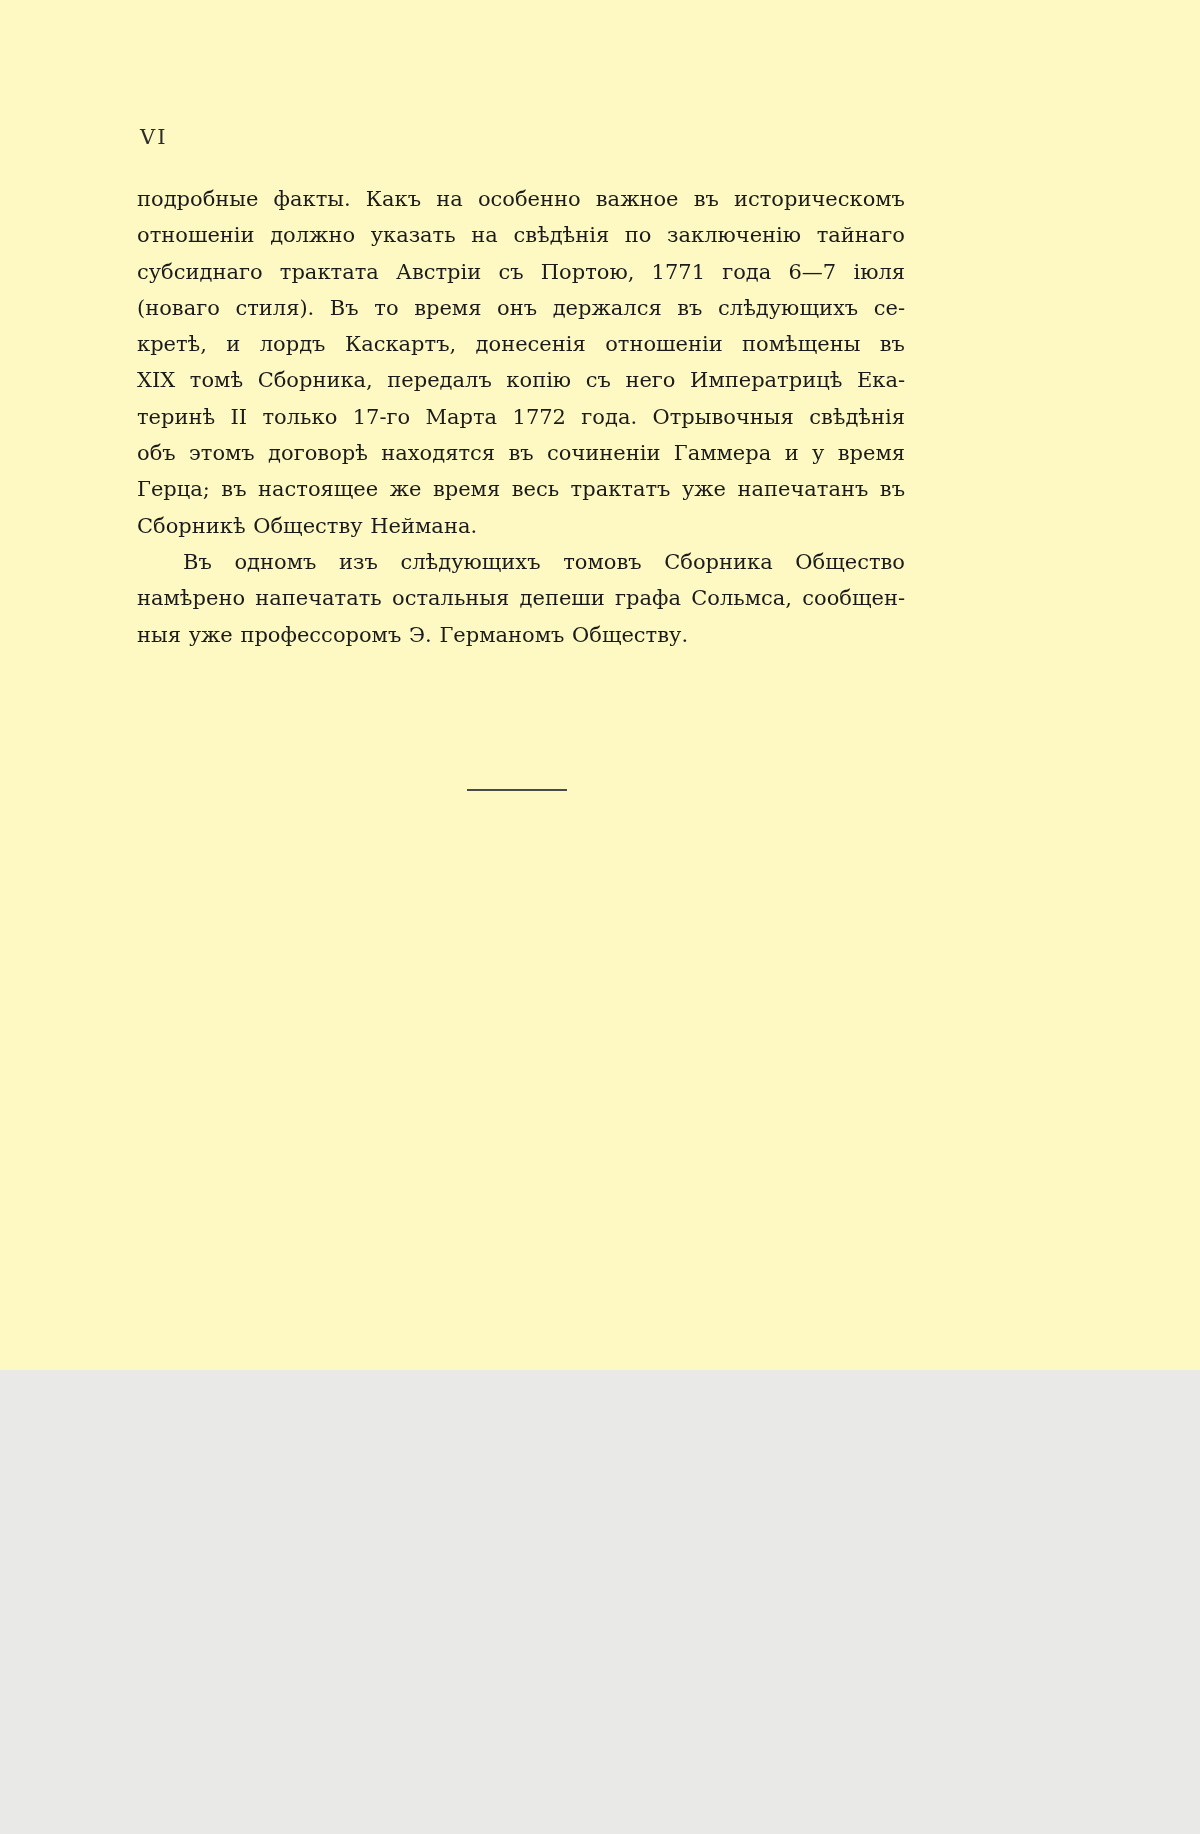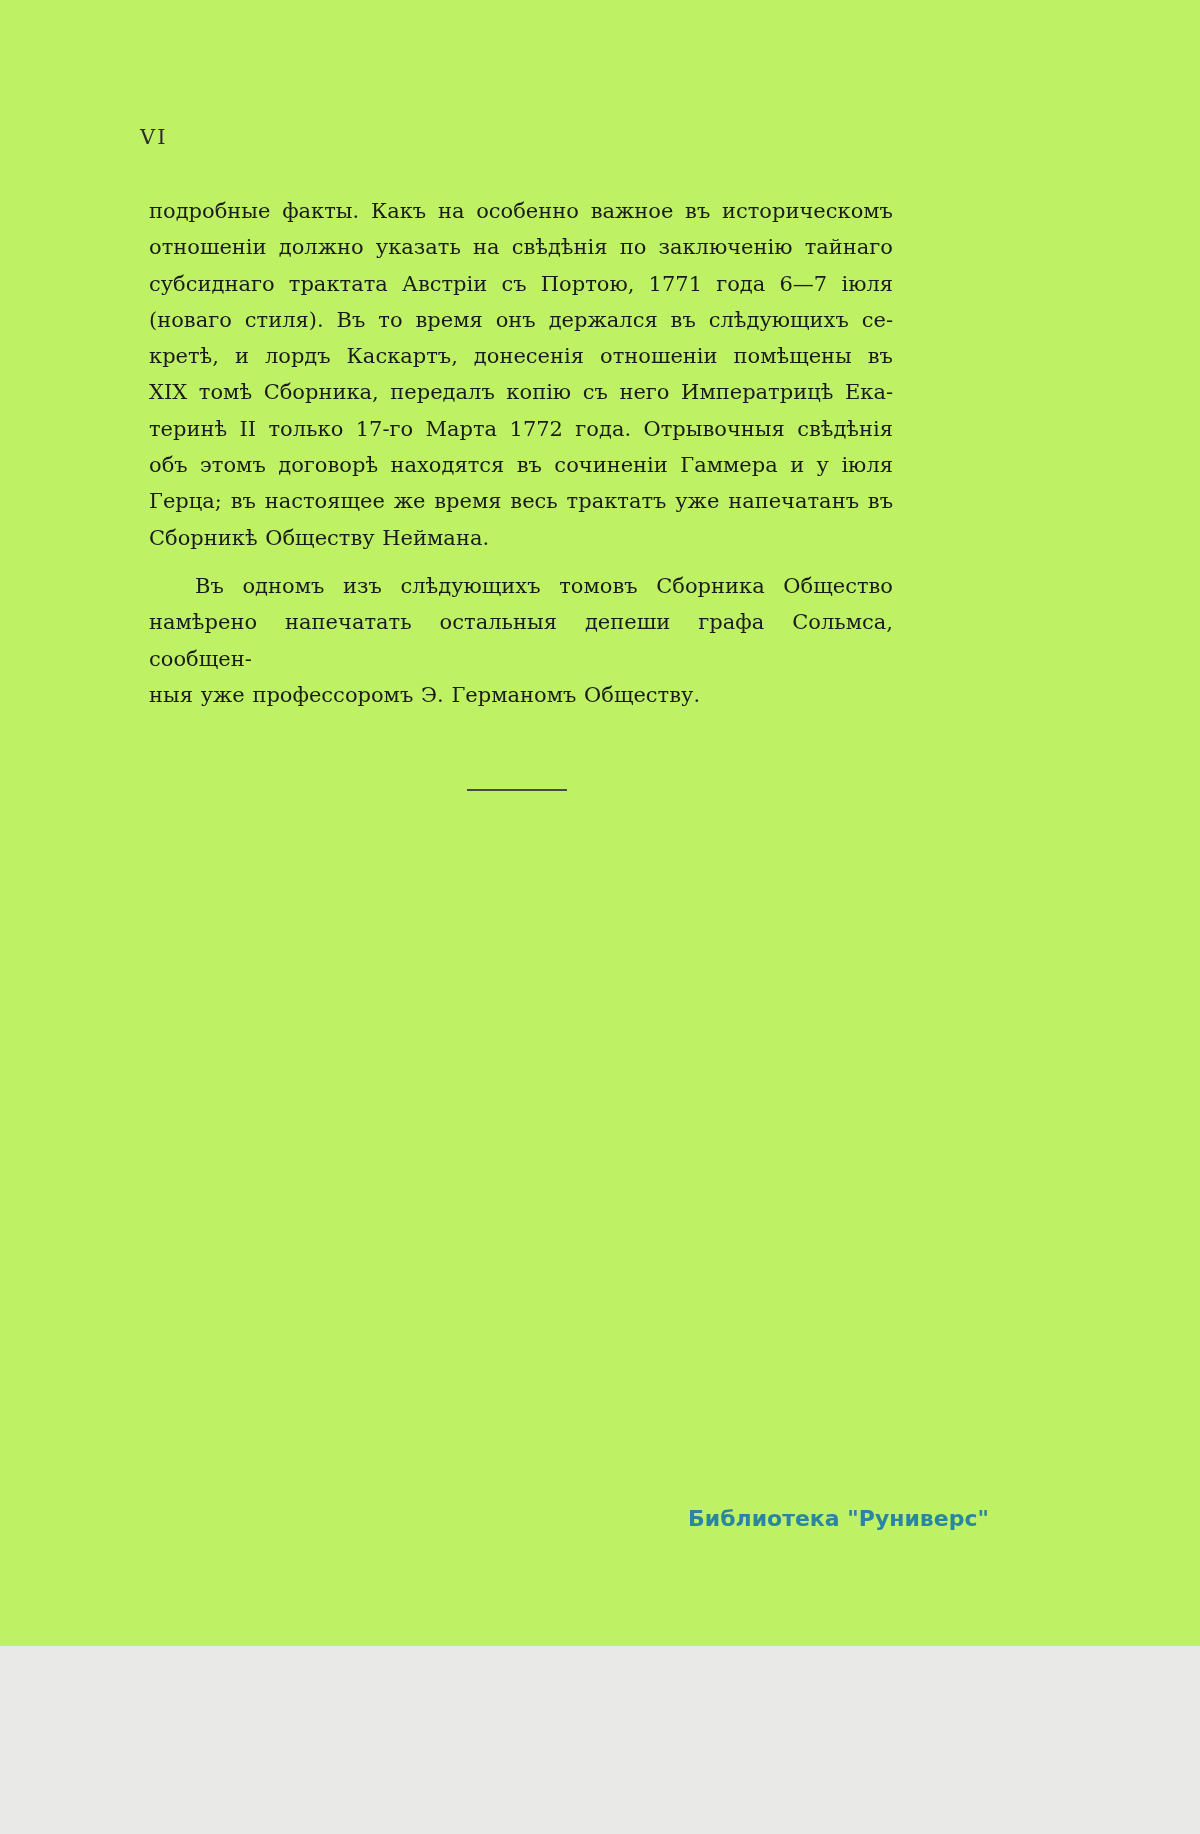--- a/index.html
+++ b/index.html
@@ -3,23 +3,23 @@
 <meta charset="utf-8">
 <style>
   html, body {
     margin: 0;
     padding: 0;
     background: #e9e9e7;
   }
   .page {
     position: relative;
     width: 1200px;
-    height: 1646px;
+    height: 1370px;
     margin: 0 auto;
-    background: #bef264;
+    background: #fef9c3;
     font-family: "DejaVu Serif", "Liberation Serif", serif;
     color: #1c1c1c;
     overflow: hidden;
   }
   .page-number {
     position: absolute;
     left: 140px;
     top: 125px;
     font-size: 21px;
     letter-spacing: 2px;
@@ -27,21 +27,21 @@
   }
   .text-block {
     position: absolute;
     left: 137px;
     top: 181px;
     width: 768px;
     font-size: 21px;
     color: #1b1b1b;
   }
   .para {
-    margin: 12px;
+    margin: 0;
     padding: 0;
   }
   .line {
     display: block;
     line-height: 36.3px;
     text-align: justify;
     text-align-last: justify;
     word-spacing: 1px;
   }
   .line.last {
@@ -77,21 +77,21 @@
   <div class="text-block">
 
     <p class="para">
       <span class="line">подробные факты. Какъ на особенно важное въ историческомъ</span>
       <span class="line">отношеніи должно указать на свѣдѣнія по заключенію тайнаго</span>
       <span class="line">субсиднаго трактата Австріи съ Портою, 1771 года 6—7 іюля</span>
       <span class="line">(новаго стиля). Въ то время онъ держался въ слѣдующихъ се-</span>
       <span class="line">кретѣ, и лордъ Каскартъ, донесенія отношеніи помѣщены въ</span>
       <span class="line">XIX томѣ Сборника, передалъ копію съ него Императрицѣ Ека-</span>
       <span class="line">теринѣ II только 17-го Марта 1772 года. Отрывочныя свѣдѣнія</span>
-      <span class="line">объ этомъ договорѣ находятся въ сочиненіи Гаммера и у іюля</span>
+      <span class="line">объ этомъ договорѣ находятся въ сочиненіи Гаммера и у время</span>
       <span class="line">Герца; въ настоящее же время весь трактатъ уже напечатанъ въ</span>
       <span class="line last">Сборникѣ Обществу Неймана.</span>
     </p>
 
     <p class="para">
       <span class="line first-indent">Въ одномъ изъ слѣдующихъ томовъ Сборника Общество</span>
       <span class="line">намѣрено напечатать остальныя депеши графа Сольмса, сообщен-</span>
       <span class="line last">ныя уже профессоромъ Э. Германомъ Обществу.</span>
     </p>
 

